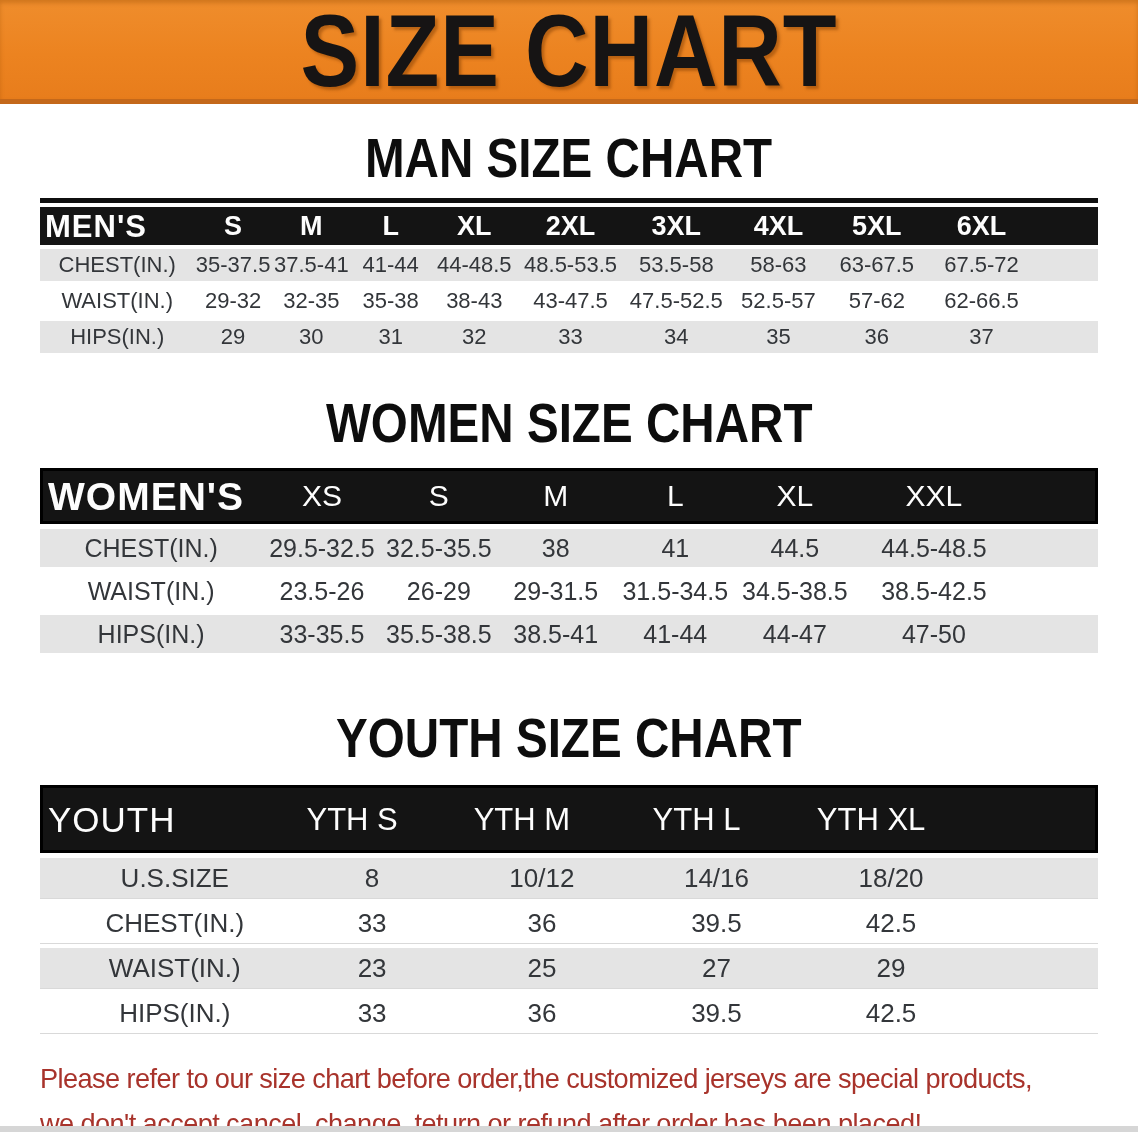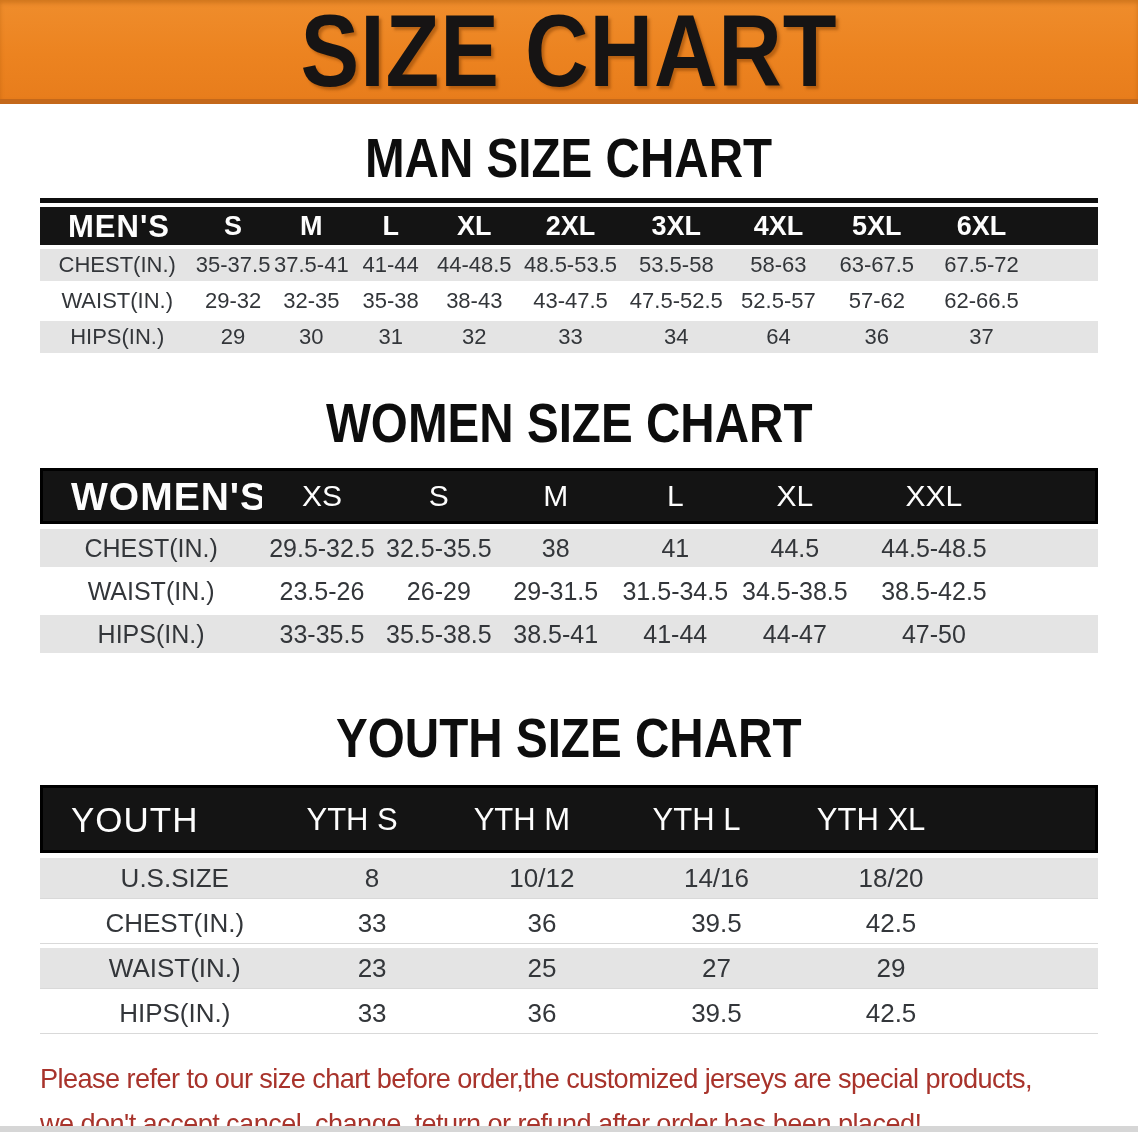--- a/index.html
+++ b/index.html
@@ -59,21 +59,21 @@
   .women table.size-table { border-spacing: 0 5px; margin-top: 12px; }
   .youth table.size-table { border-spacing: 0 5px; margin-top: 14px; }
 
   table.size-table th, table.size-table td {
     padding: 0; text-align: center; vertical-align: middle;
     line-height: 1; overflow: hidden; white-space: nowrap;
   }
 
   
   table.size-table thead th { background: #141414; color: #fdfdfd; }
-  table.size-table thead th:first-child { text-align: left; padding-left: 28px; }
+  table.size-table thead th:first-child { text-align: left; padding-left: 5px; }
   .men   thead th { height: 38px; font-size: 27px; font-weight: 700; }
   .men   thead th:first-child { font-size: 31px; font-weight: 800; letter-spacing: 1px; }
   .women thead th { height: 50px; font-size: 30px; font-weight: 400; }
   .women thead th:first-child { font-size: 39px; font-weight: 800; letter-spacing: 1px; }
   .youth thead th { height: 62px; font-size: 31px; font-weight: 400; }
   .youth thead th:first-child { font-size: 35px; font-weight: 400; letter-spacing: 1px; }
 
   
   .framed thead th { border-top: 3px solid #000; border-bottom: 3px solid #000; background: #171717; }
   .framed thead th:first-child { border-left: 3px solid #000; }
@@ -174,21 +174,21 @@
               <td></td>
             </tr>
             <tr>
               <td>HIPS(IN.)</td>
               <td>29</td>
               <td>30</td>
               <td>31</td>
               <td>32</td>
               <td>33</td>
               <td>34</td>
-              <td>64</td>
+              <td>35</td>
               <td>36</td>
               <td>37</td>
               <td></td>
             </tr>
           </tbody>
         </table>
     </div>
   </section>
 
   <section class="section women framed">

